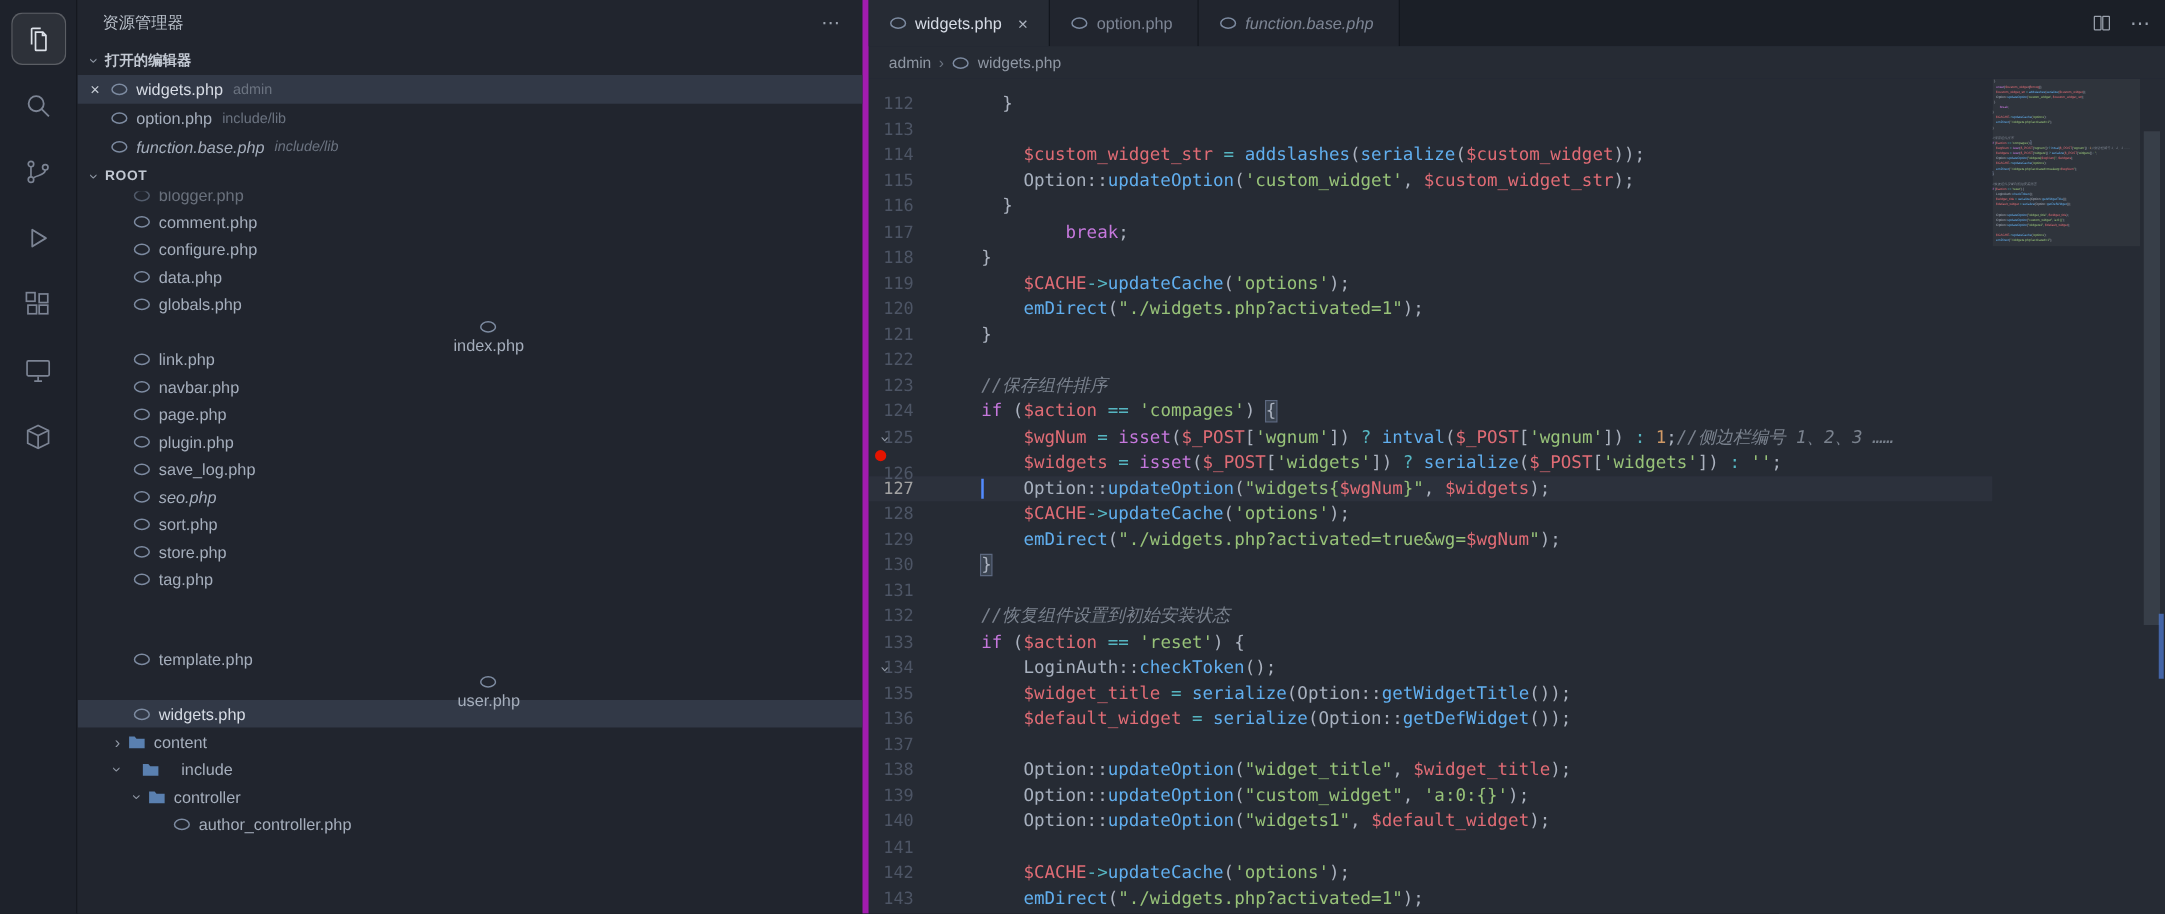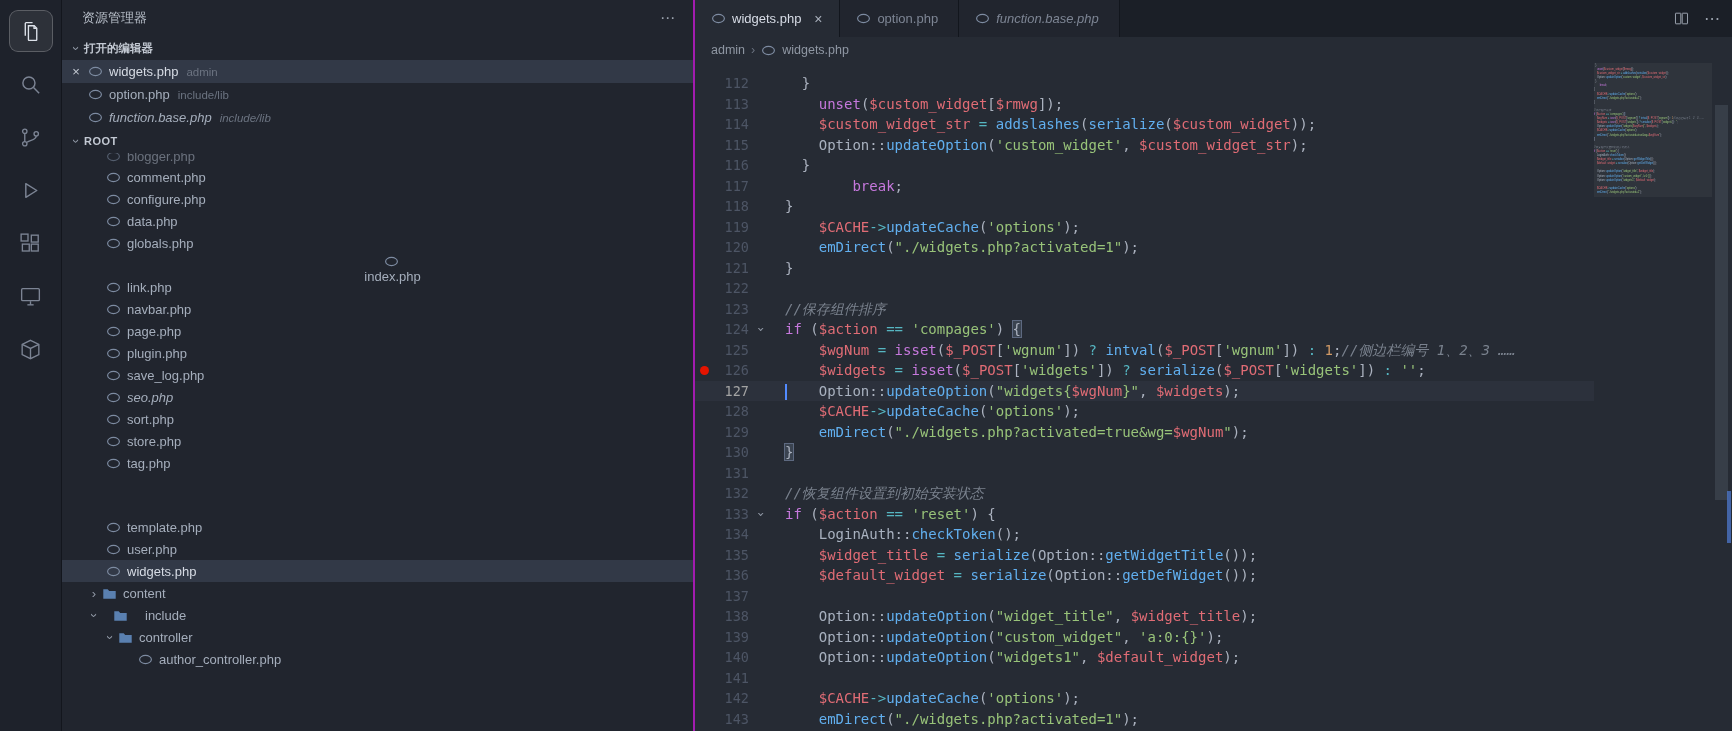--- a/index.html
+++ b/index.html
@@ -12,21 +12,21 @@
   .activity-bar { width:62px; background:var(--bg-activity,#1e222b); display:flex; flex-direction:column;
                   align-items:center; padding-top:10px; gap:11px; flex-shrink:0; border-right:1px solid #13161d; }
   .ab-item { width:44px; height:42px; display:flex; align-items:center; justify-content:center;
              color:#7c8494; cursor:pointer; border-radius:9px; }
   .ab-item svg { width:25px; height:25px; }
   .ab-item.active { color:#dde2ea; background:rgba(255,255,255,.07);
                     box-shadow:inset 0 0 0 1px rgba(255,255,255,.22); }
 
   
   .sidebar { width:633px; background:var(--bg-sidebar,#21252e); flex-shrink:0; display:flex;
-             flex-direction:column; border-right:2px solid #a21caf; overflow:hidden; }
+             flex-direction:column; border-right:5px solid #a21caf; overflow:hidden; }
   .sb-header { height:36px; display:flex; align-items:center; justify-content:space-between;
                padding:0 18px 0 20px; color:#b8bfc9; font-size:13px; flex-shrink:0; }
   .sb-more { color:#9aa1ad; font-size:15px; cursor:pointer; }
   .sec-hdr { height:24px; display:flex; align-items:center; font-weight:bold; color:#c3c9d3;
              font-size:11.5px; cursor:pointer; padding-left:6px; flex-shrink:0; }
   .sec-hdr.root { font-size:11px; letter-spacing:.5px; }
   .chev { display:inline-block; width:16px; text-align:center; color:#9098a5; font-size:13px;
           font-weight:normal; transition:none; }
   .chev.open { transform:rotate(90deg); }
   .oe-row { height:23px; display:flex; align-items:center; padding-left:6px; cursor:pointer; }
@@ -65,21 +65,21 @@
   .bc-sep { color:#6b7380; }
   .bc-item { cursor:pointer; }
   .breadcrumb .icon-php { margin-left:0; }
 
   
   .editor-wrap { flex:1; display:flex; position:relative; min-height:0; background:var(--bg-editor,#262b34); }
   .code-region { flex:1; overflow:hidden; padding-top:10px;
                  font-family:"DejaVu Sans Mono","Liberation Mono",monospace; font-size:14px; min-width:0; }
   .cl { display:flex; height:20.5px; line-height:20.5px; white-space:pre; }
   .cl.cur { background:var(--current-line,#2c313c); }
-  .gutter { width:90px; flex-shrink:0; display:flex; }
+  .gutter { width:90px; flex-shrink:0; display:flex;flex-direction:column; }
   .bp { width:18px; display:flex; align-items:center; justify-content:center; }
   .bp.on::after { content:""; width:9px; height:9px; border-radius:50%; background:var(--breakpoint,#e51400); }
   .ln { width:36px; text-align:right; color:var(--gutter-fg,#4d5565); font-size:13.5px; }
   .cl.cur .ln { color:#a3a3a3; }
   .fold { width:24px; text-align:center; color:#9098a5; font-size:12px; }
   .fold .chev { width:auto; }
   .code { flex:1; }
   .tk-kw { color:var(--kw,#c678dd); }
   .tk-fn { color:var(--fn,#61afef); }
   .tk-vr { color:var(--vr,#e06c75); }
@@ -343,21 +343,21 @@
         </div>
         <div class="tree-row" style="padding-left: 24px; margin-top: 42px;">
           <span class="chev"></span>
           <span class="icon-php">
             <svg viewBox="0 0 14 14" fill="none" stroke="currentColor" stroke-width="1.1">
               <ellipse cx="7" cy="7" rx="5.5" ry="3.8"></ellipse>
             </svg>
           </span>
           <span class="fname">template.php</span>
         </div>
-        <div class="tree-row" style="padding-left: 24px;">
+        <div class="tree-row" style="padding-left: 24px; flex-direction: column;">
           <span class="chev"></span>
           <span class="icon-php">
             <svg viewBox="0 0 14 14" fill="none" stroke="currentColor" stroke-width="1.1">
               <ellipse cx="7" cy="7" rx="5.5" ry="3.8"></ellipse>
             </svg>
           </span>
           <span class="fname">user.php</span>
         </div>
         <div class="tree-row selected" style="padding-left: 24px;">
           <span class="chev"></span>
@@ -453,21 +453,21 @@
           <svg viewBox="0 0 14 14" fill="none" stroke="currentColor" stroke-width="1.1">
             <ellipse cx="7" cy="7" rx="5.5" ry="3.8"></ellipse>
           </svg>
         </span>
         <span class="bc-item">widgets.php</span>
       </div>
     <div class="editor-wrap">
       <div class="code-region">
         <div>
             <div class="cl"><div class="gutter"><span class="bp"></span><span class="ln">112</span><span class="fold"></span></div><div class="code"><span class="tk-pn">  }</span></div></div>
-            <div class="cl"><div class="gutter"><span class="bp"></span><span class="ln">113</span><span class="fold"></span></div><div class="code"><span class="tk-pn">    </span><span class="tk-kw">unset</span><span class="tk-pn">(</span><span class="tk-vr">$custom_widget</span><span class="tk-pn">[</span><span class="tk-vr">$rmwg</span><span class="tk-pn">]);</span></div></div>
+            <div class="cl"><div class="gutter"><span class="bp"></span><span class="ln">113</span><span class="fold"></span></div></div>
             <div class="cl"><div class="gutter"><span class="bp"></span><span class="ln">114</span><span class="fold"></span></div><div class="code"><span class="tk-pn">    </span><span class="tk-vr">$custom_widget_str</span><span class="tk-op"> = </span><span class="tk-fn">addslashes</span><span class="tk-pn">(</span><span class="tk-fn">serialize</span><span class="tk-pn">(</span><span class="tk-vr">$custom_widget</span><span class="tk-pn">));</span></div></div>
             <div class="cl"><div class="gutter"><span class="bp"></span><span class="ln">115</span><span class="fold"></span></div><div class="code"><span class="tk-pn">    </span><span class="tk-ty">Option</span><span class="tk-pn">::</span><span class="tk-fn">updateOption</span><span class="tk-pn">(</span><span class="tk-st">'custom_widget'</span><span class="tk-pn">, </span><span class="tk-vr">$custom_widget_str</span><span class="tk-pn">);</span></div></div>
             <div class="cl"><div class="gutter"><span class="bp"></span><span class="ln">116</span><span class="fold"></span></div><div class="code"><span class="tk-pn">  }</span></div></div>
             <div class="cl"><div class="gutter"><span class="bp"></span><span class="ln">117</span><span class="fold"></span></div><div class="code"><span class="tk-pn">        </span><span class="tk-kw">break</span><span class="tk-pn">;</span></div></div>
             <div class="cl"><div class="gutter"><span class="bp"></span><span class="ln">118</span><span class="fold"></span></div><div class="code"><span class="tk-pn">}</span></div></div>
             <div class="cl"><div class="gutter"><span class="bp"></span><span class="ln">119</span><span class="fold"></span></div><div class="code"><span class="tk-pn">    </span><span class="tk-vr">$CACHE</span><span class="tk-op">-&gt;</span><span class="tk-fn">updateCache</span><span class="tk-pn">(</span><span class="tk-st">'options'</span><span class="tk-pn">);</span></div></div>
             <div class="cl"><div class="gutter"><span class="bp"></span><span class="ln">120</span><span class="fold"></span></div><div class="code"><span class="tk-pn">    </span><span class="tk-fn">emDirect</span><span class="tk-pn">(</span><span class="tk-st">"./widgets.php?activated=1"</span><span class="tk-pn">);</span></div></div>
             <div class="cl"><div class="gutter"><span class="bp"></span><span class="ln">121</span><span class="fold"></span></div><div class="code"><span class="tk-pn">}</span></div></div>
             <div class="cl"><div class="gutter"><span class="bp"></span><span class="ln">122</span><span class="fold"></span></div><div class="code"></div></div>
             <div class="cl"><div class="gutter"><span class="bp"></span><span class="ln">123</span><span class="fold"></span></div><div class="code"><span class="tk-cm">//保存组件排序</span></div></div>

